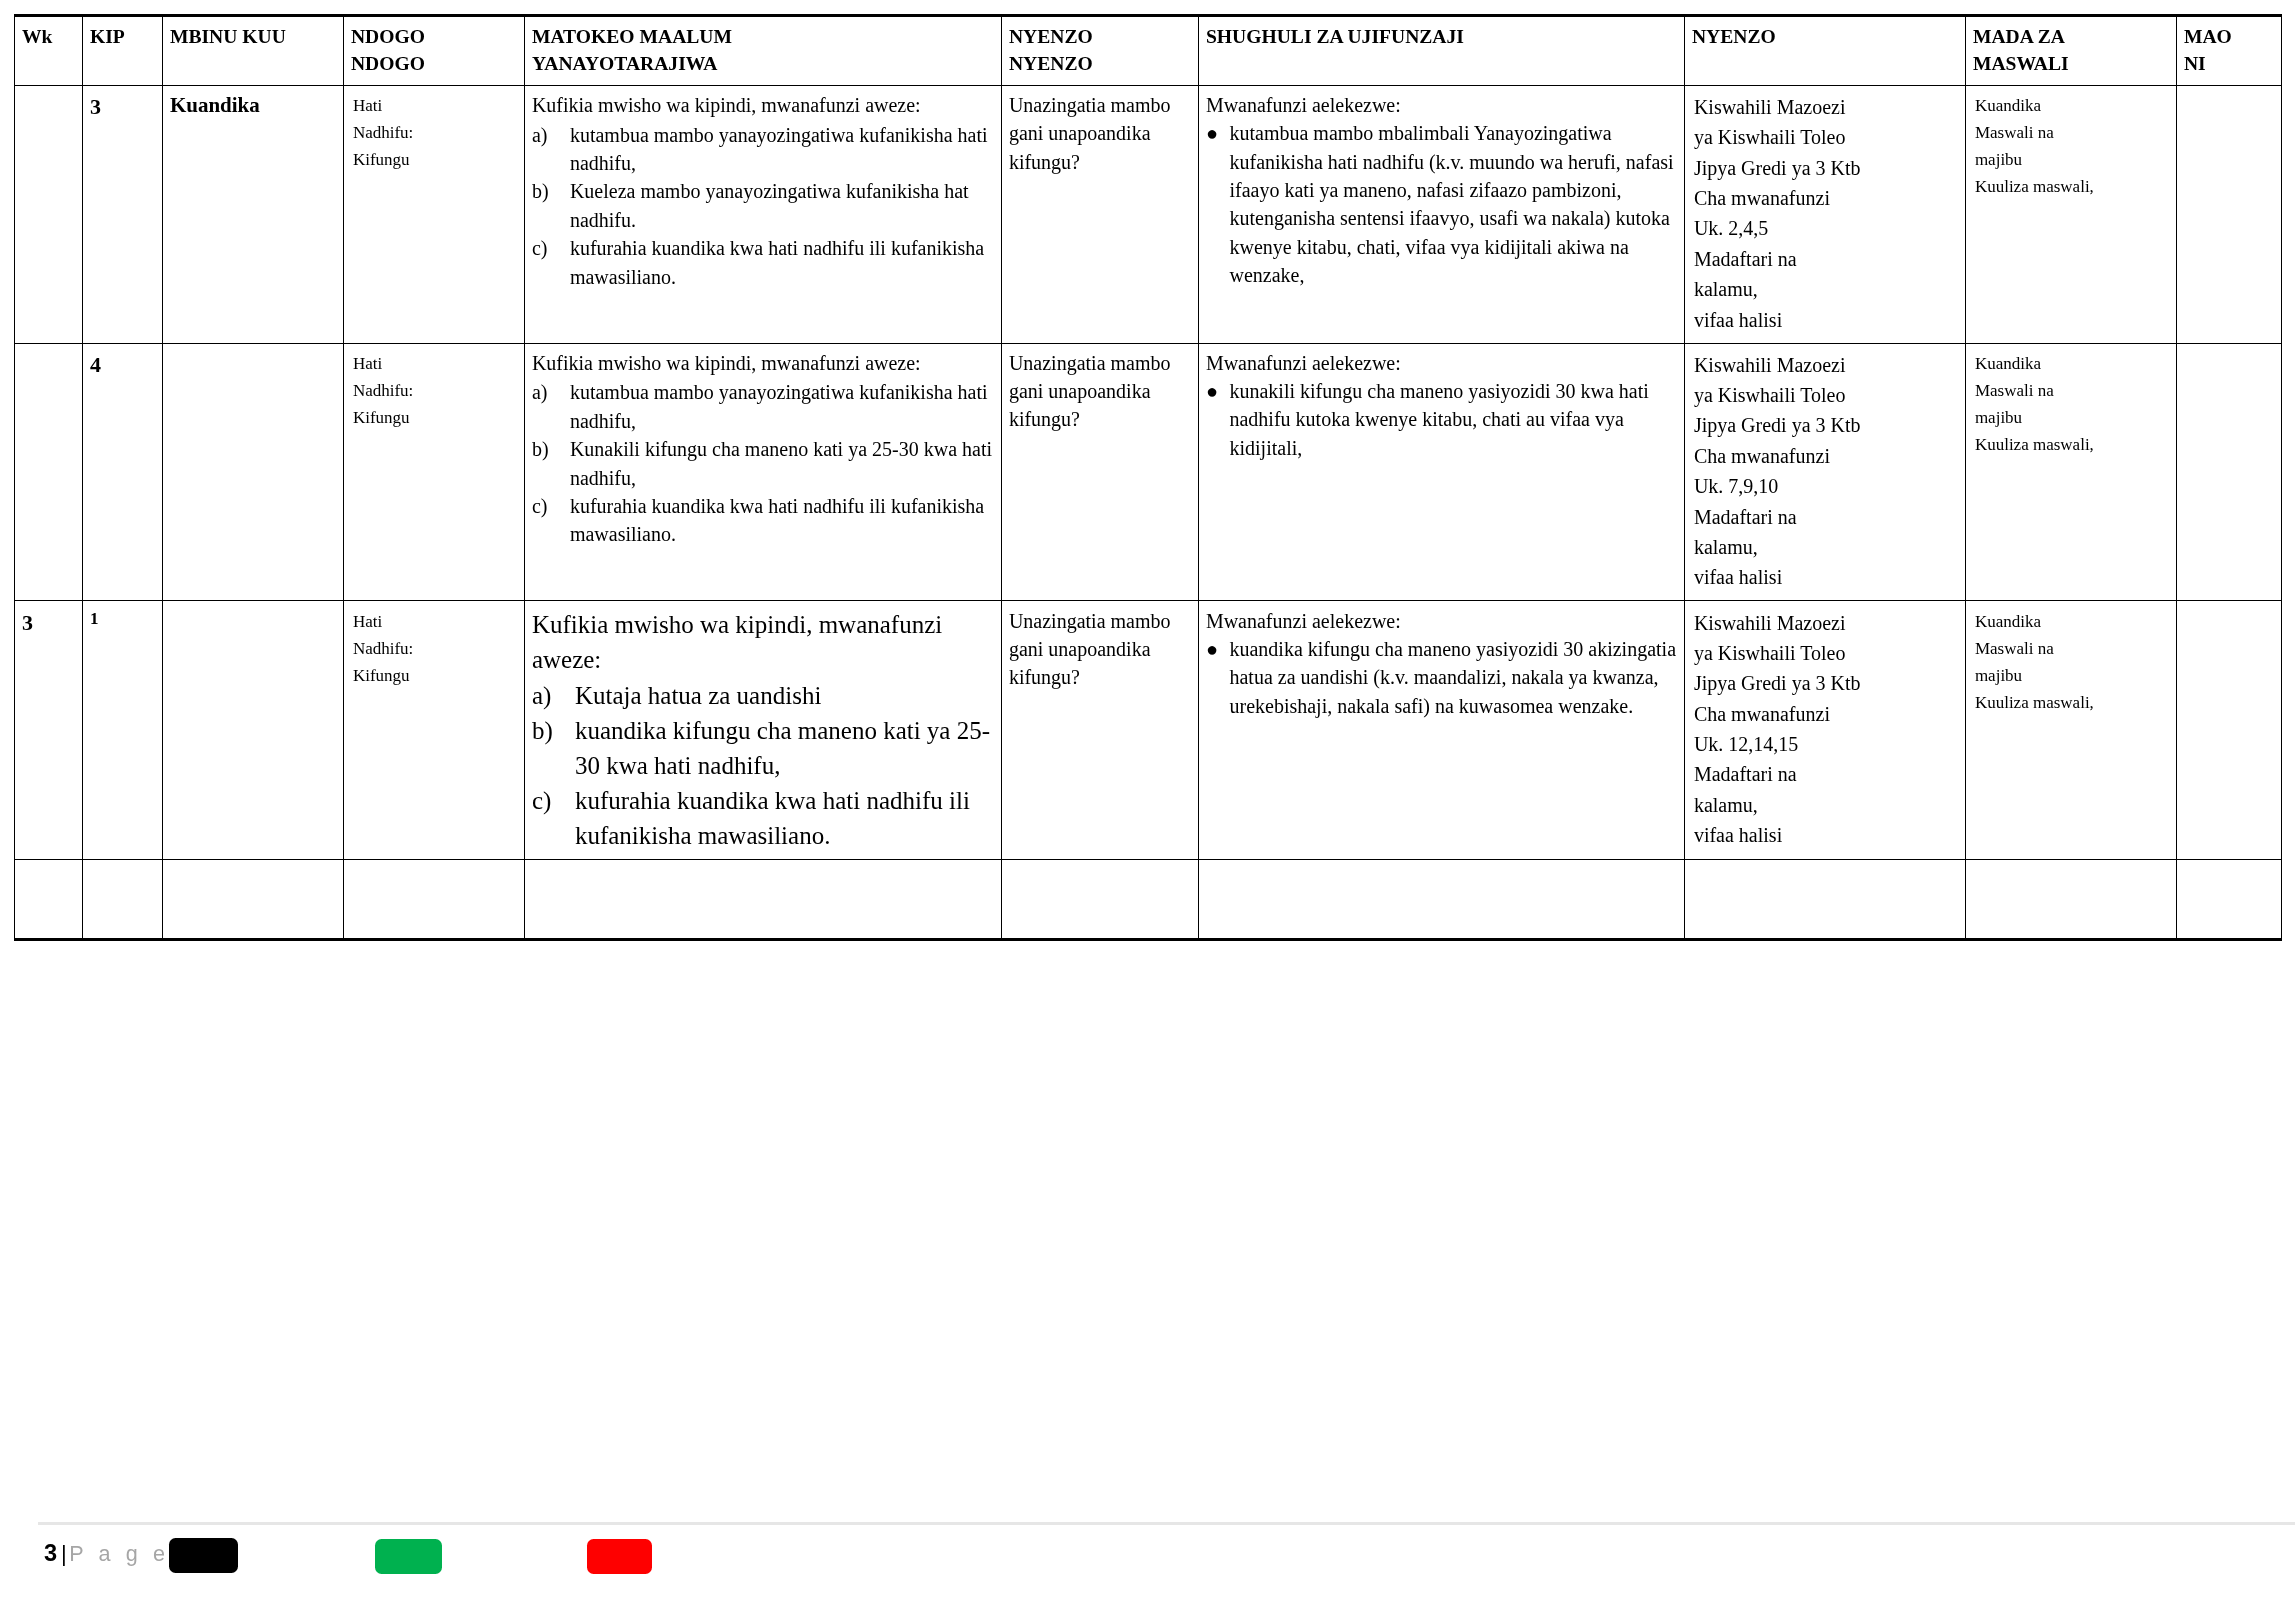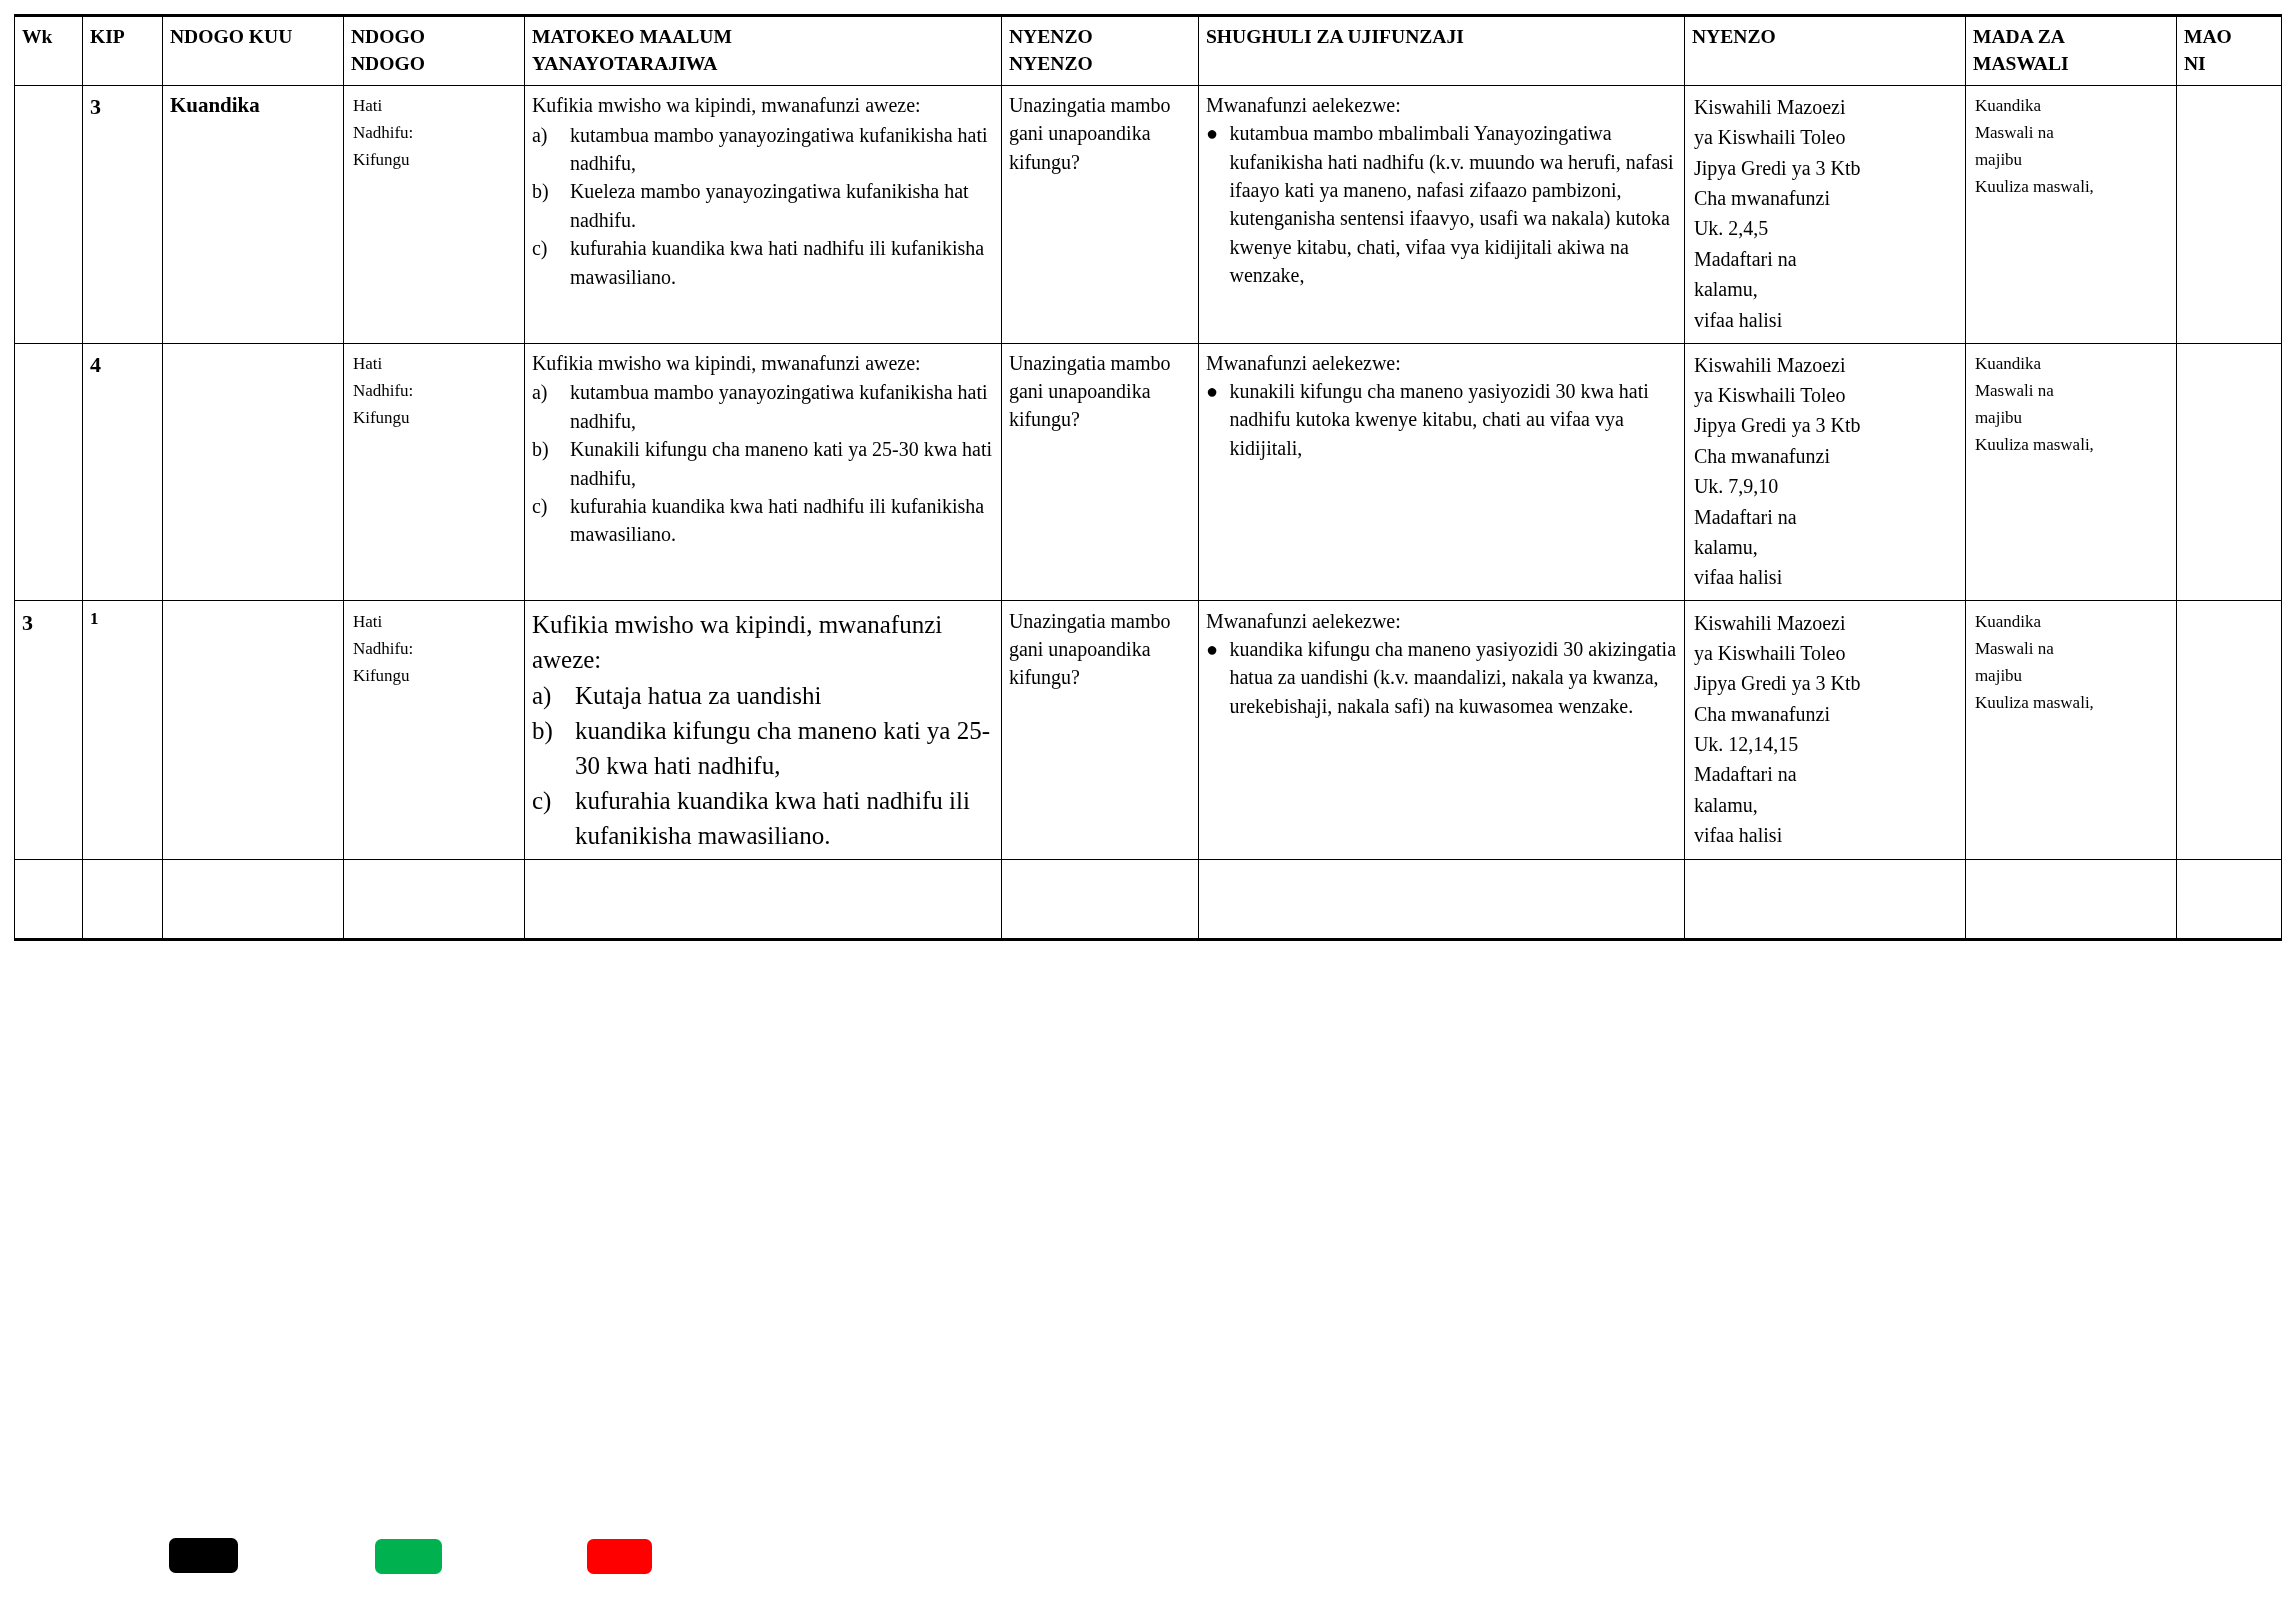--- a/index.html
+++ b/index.html
@@ -176,21 +176,21 @@
         <col class="c-maswali">
         <col class="c-shug">
       <col class="c-nyenzo">
         <col class="c-mbinu">
         <col class="c-maoni">
     </colgroup>
     <thead>
       <tr>
         <th>Wk</th>
         <th>KIP</th>
-        <th>NDOGO KUU</th>
+        <th>MBINU KUU</th>
         <th>
           <div>NDOGO</div>
           <div>NDOGO</div>
         </th>
         <th>
           <div>MATOKEO MAALUM</div>
           <div>YANAYOTARAJIWA</div>
         </th>
         <th>
           <div>NYENZO</div>
@@ -343,19 +343,25 @@
           <td></td>
           <td></td>
           <td></td>
           <td></td>
           <td></td>
           <td></td>
         </tr>
       </tbody>
   </table>
 
+  <div id="footer">
+    <div id="footer-rule"></div>
+    <div id="page-label">
+      <span class="num">3</span><span class="bar">|</span><span class="word">P a g e</span>
+    </div>
+  </div>
 
   <div class="swatch" id="swatch-black"></div>
   <div class="swatch" id="swatch-green"></div>
   <div class="swatch" id="swatch-red"></div>
 
 </div>
 
 
 </body></html>

